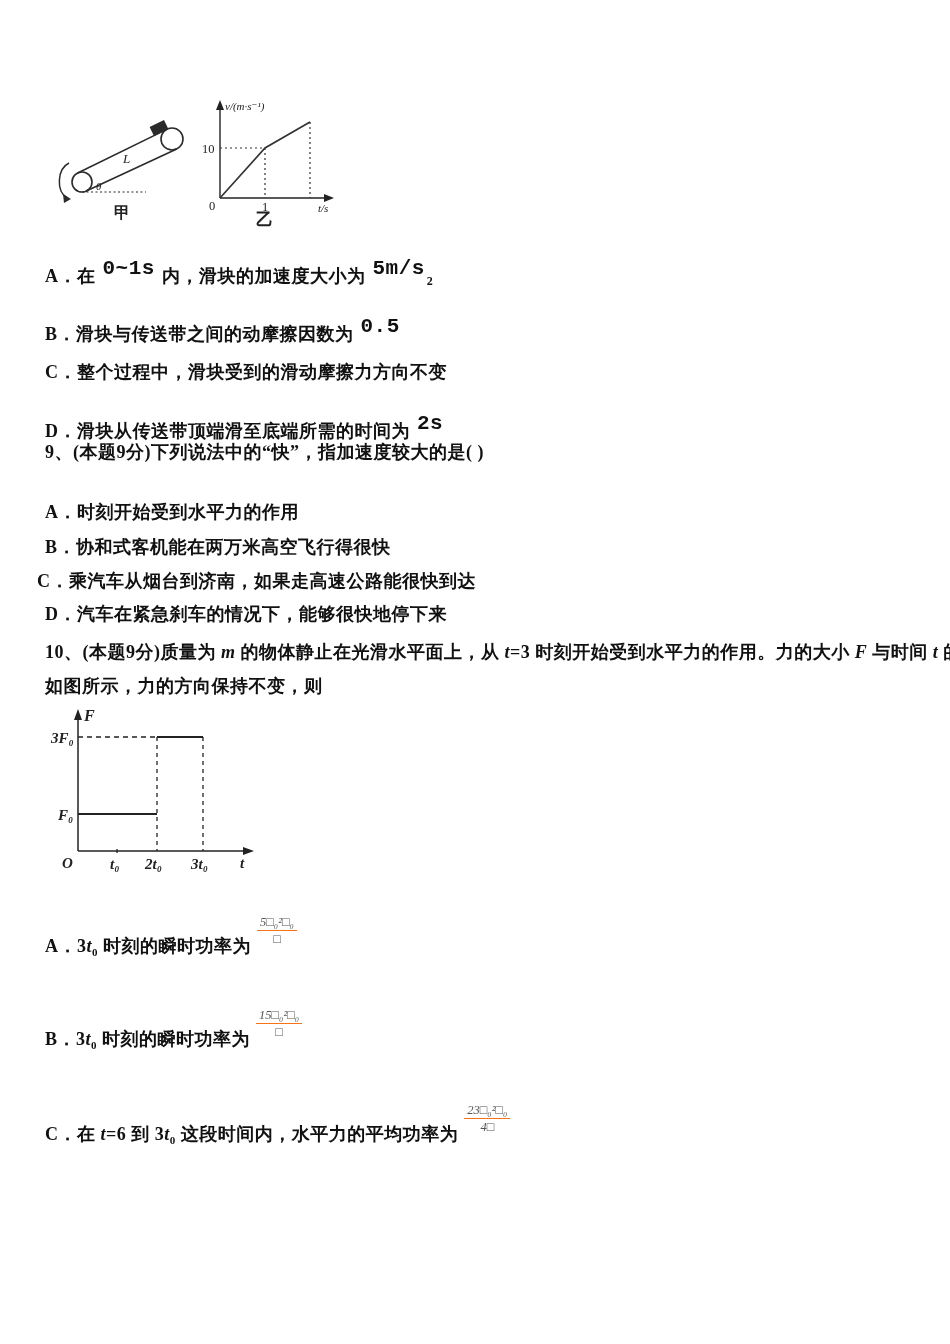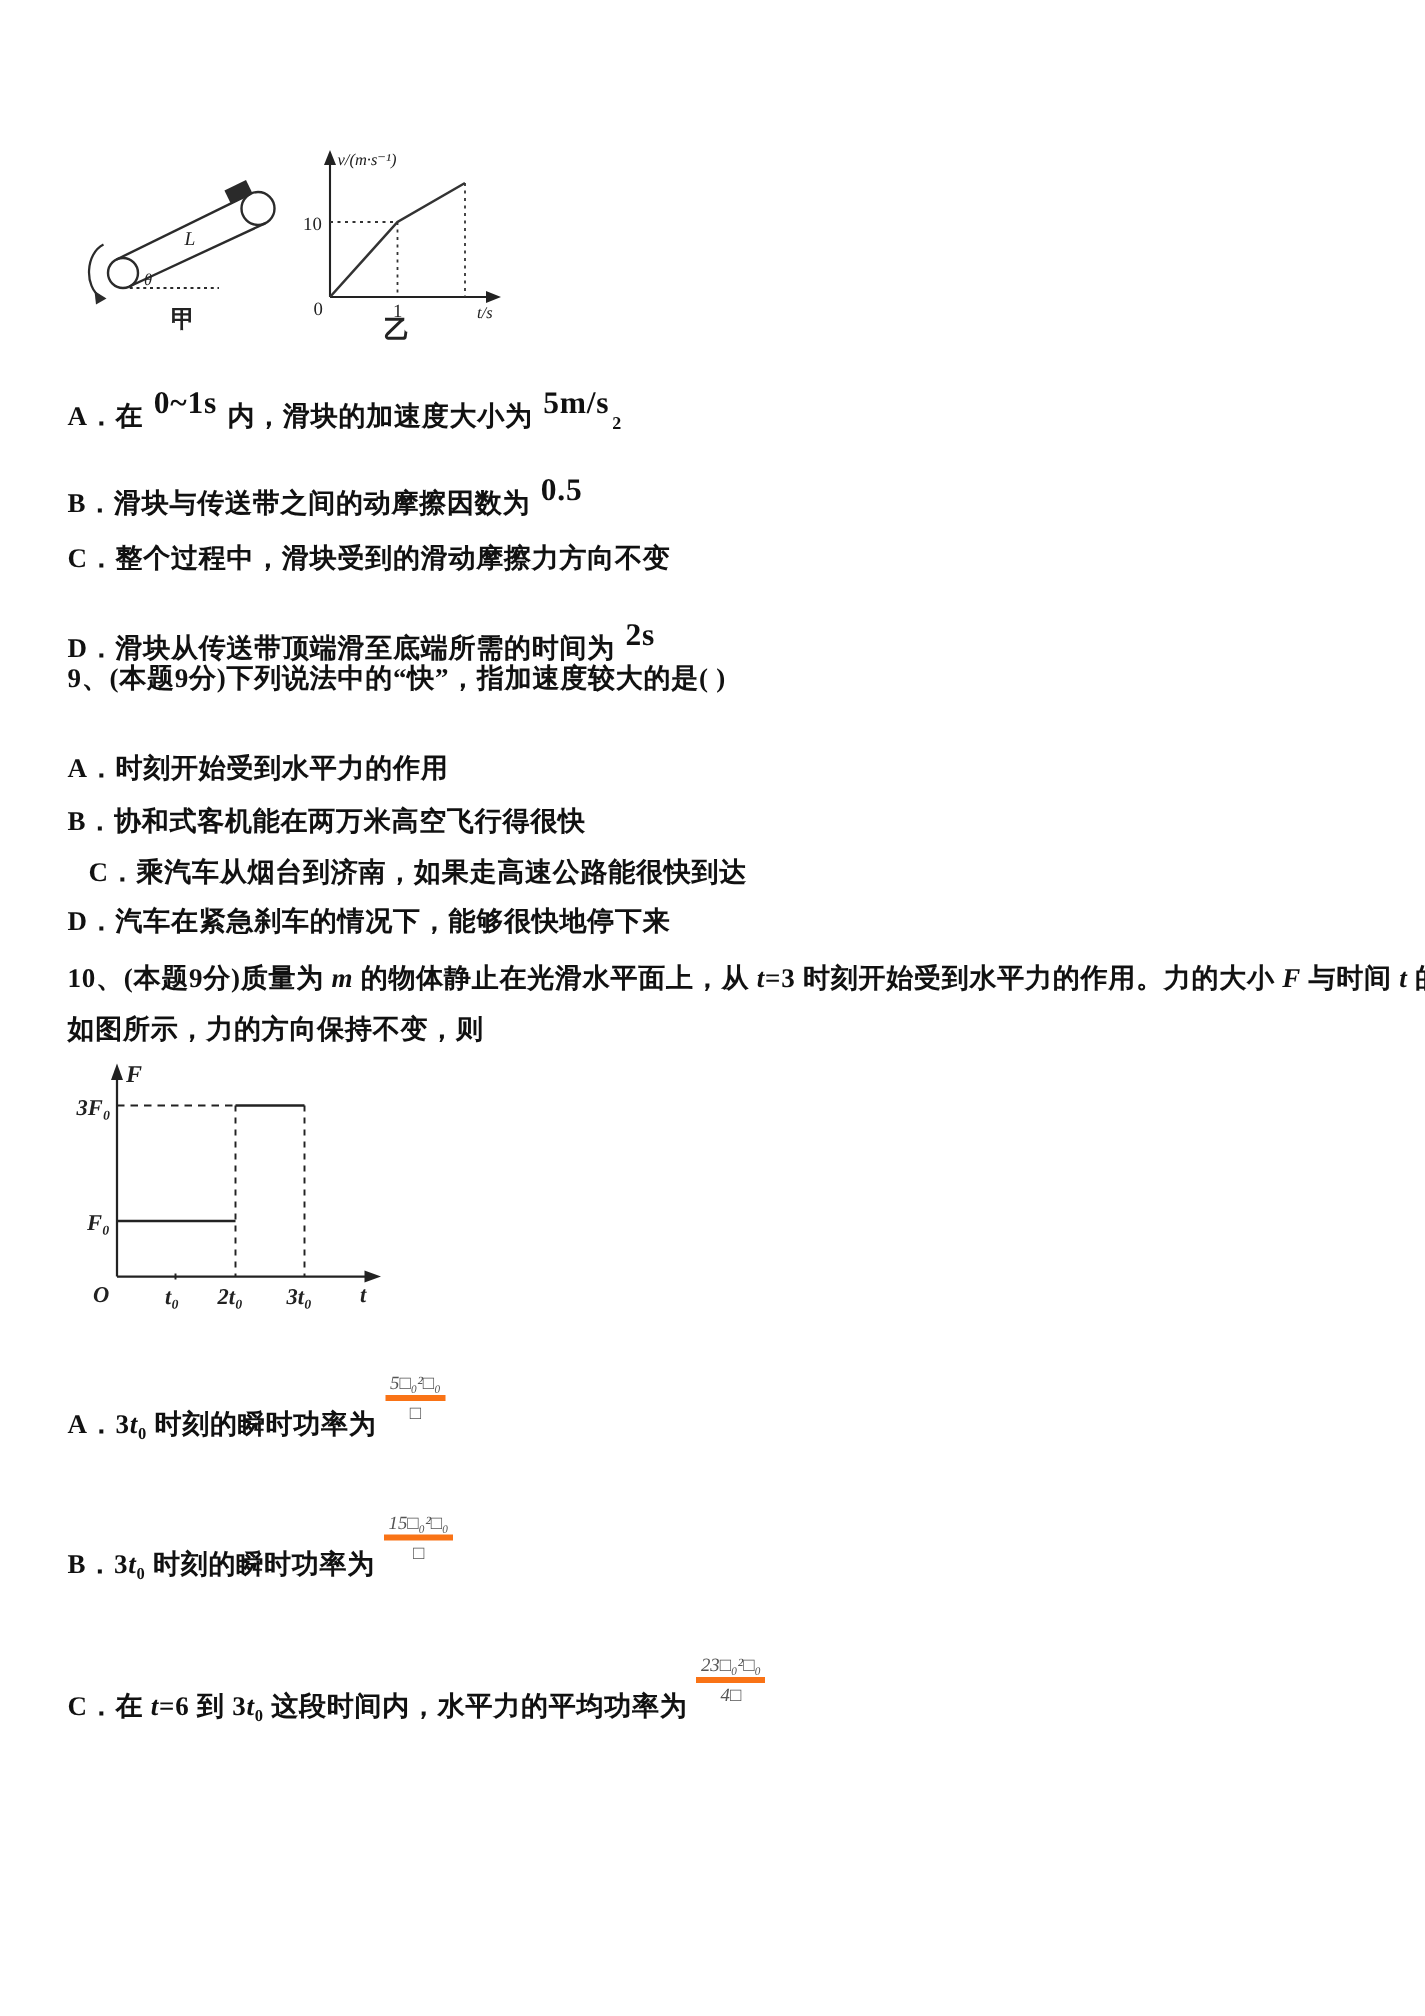--- a/index.html
+++ b/index.html
@@ -7,36 +7,36 @@
     width:950px;height:1344px;background:#ffffff;position:relative;
     font-family:"Liberation Serif","DejaVu Serif",serif;color:#111;
     overflow:hidden;
   }
   .abs{position:absolute}
   .line{
     font-size:18px;font-weight:bold;white-space:nowrap;
     letter-spacing:0.5px;
   }
   .big{
-    font-family:Liberation Serif, serif;
+    font-family:Liberation Mono, monospace;
     font-size:21px;font-weight:bold;position:relative;top:-8px;padding:0 2px;
   }
   .bigsub{
     font-family:"Liberation Serif","DejaVu Serif",serif;
     font-size:12px;font-weight:bold;position:relative;top:3px;
   }
   .sub{font-size:11px;vertical-align:-4px;font-weight:bold}
   .i{font-style:italic;font-family:"Liberation Serif","DejaVu Serif",serif}
   .frac{
     display:inline-block;text-align:center;vertical-align:9px;
     font-family:"Liberation Serif","DejaVu Serif",serif;font-style:italic;
     font-weight:normal;color:#555;font-size:12.5px;line-height:1.15;margin-left:6px;
     letter-spacing:0;
   }
-  .frac .num{display:block;border-bottom:4px solid #f97316;padding:0 3px 1px}
+  .frac .num{display:block;border-bottom:1px solid #f97316;padding:0 3px 1px}
   .frac .den{display:block;padding-top:1px}
   svg text{font-family:"Liberation Serif","DejaVu Serif",serif}
 </style>
 </head>
 <body>
 
 <div class="abs" style="left:56px;top:106px">
   <svg width="152" height="116" viewBox="0 0 152 116">
 
     <circle cx="26" cy="76" r="10" fill="none" stroke="#2b2b2b" stroke-width="1.6"></circle>
@@ -83,21 +83,21 @@
 </div>
 
 <div class="abs line" style="left:45px;top:264px"><span>A．在 </span><span class="big">0~1s</span><span> 内，滑块的加速度大小为 </span><span class="big">5m/s</span><span class="bigsub">2</span></div>
 <div class="abs line" style="left:45px;top:322px"><span>B．滑块与传送带之间的动摩擦因数为 </span><span class="big">0.5</span></div>
 <div class="abs line" style="left:45px;top:360px"><span>C．整个过程中，滑块受到的滑动摩擦力方向不变</span></div>
 <div class="abs line" style="left:45px;top:419px"><span>D．滑块从传送带顶端滑至底端所需的时间为 </span><span class="big">2s</span></div>
 
 <div class="abs line" style="left:45px;top:440px">9、(本题9分)下列说法中的“快”，指加速度较大的是(      )</div>
 <div class="abs line" style="left:45px;top:500px">A．时刻开始受到水平力的作用</div>
 <div class="abs line" style="left:45px;top:535px">B．协和式客机能在两万米高空飞行得很快</div>
-<div class="abs line" style="left:59px;top:569px">C．乘汽车从烟台到济南，如果走高速公路能很快到达</div>
+<div class="abs line" style="left:37px;top:569px">C．乘汽车从烟台到济南，如果走高速公路能很快到达</div>
 <div class="abs line" style="left:45px;top:602px">D．汽车在紧急刹车的情况下，能够很快地停下来</div>
 
 <div class="abs line" style="left:45px;top:640px"><span>10、(本题9分)质量为 </span><span class="i">m</span><span> 的物体静止在光滑水平面上，从 </span><span class="i">t</span><span>=3 时刻开始受到水平力的作用。力的大小 </span><span class="i">F</span><span> 与时间 </span><span class="i">t</span><span> 的关系</span></div>
 <div class="abs line" style="left:45px;top:674px">如图所示，力的方向保持不变，则</div>
 
 <div class="abs" style="left:50px;top:702px">
   <svg width="215" height="174" viewBox="0 0 215 174">
 
     <line x1="28" y1="149" x2="28" y2="12" stroke="#222" stroke-width="1.5"></line>
     <polygon points="28,7 24,18 32,18" fill="#222"></polygon>

